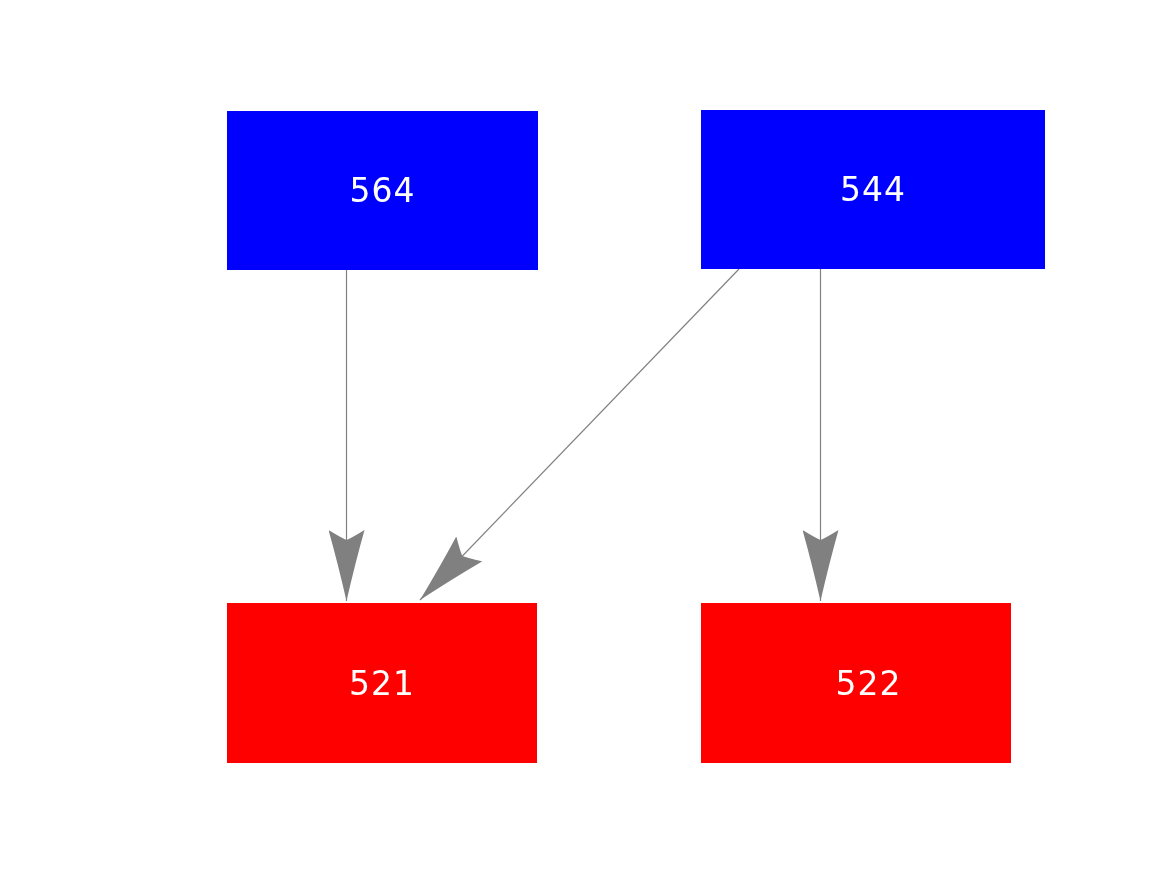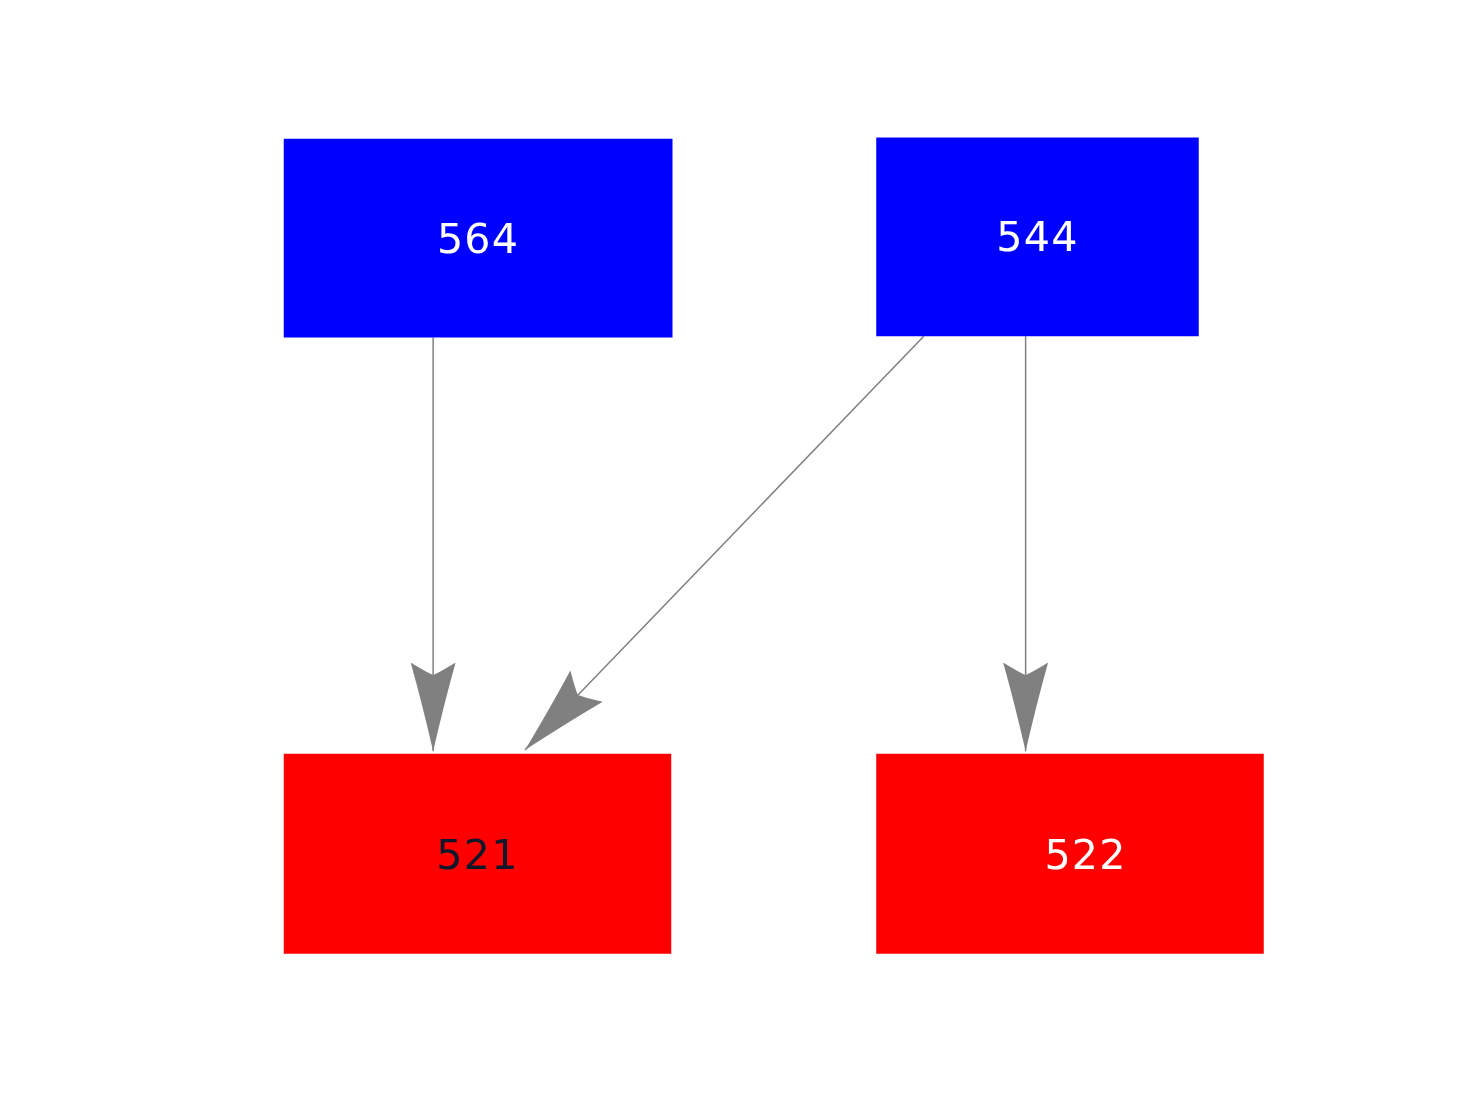--- a/index.html
+++ b/index.html
@@ -51,23 +51,23 @@
     <g id="edge-group">
         <line x1="346.5" y1="270" x2="346.5" y2="601" stroke="#808080" stroke-width="1.2" marker-end="url(#arrowhead)"></line>
         <line x1="739" y1="269" x2="420" y2="600" stroke="#808080" stroke-width="1.2" marker-end="url(#arrowhead)"></line>
         <line x1="820.5" y1="269" x2="820.5" y2="601" stroke="#808080" stroke-width="1.2" marker-end="url(#arrowhead)"></line>
       </g>
   </svg>
   <div id="nodes-layer">
       <div class="node" style="left: 191px; top: 111px; width: 311px; height: 159px; background: rgb(0, 0, 255);">
         <span class="node-label" style="color: rgb(255, 255, 255);">564</span>
       </div>
-      <div class="node" style="left: 665px; top: 110px; width: 258px; height: 159px; background: rgb(0, 0, 255); text-align: center;">
+      <div class="node" style="left: 665px; top: 110px; width: 344px; height: 159px; background: rgb(0, 0, 255); text-align: center;">
         <span class="node-label" style="color: rgb(255, 255, 255);">544</span>
       </div>
       <div class="node" style="left: 191px; top: 603px; width: 310px; height: 160px; background: rgb(255, 0, 0);">
-        <span class="node-label" style="color: #0f172a;">521</span>
+        <span class="node-label" style="color: #ffffff;">521</span>
       </div>
       <div class="node" style="left: 665px; top: 603px; width: 310px; height: 160px; background: rgb(255, 0, 0); padding-left: 25px;">
         <span class="node-label" style="color: rgb(255, 255, 255);">522</span>
       </div>
     </div>
 </div>
 
 </body></html>

